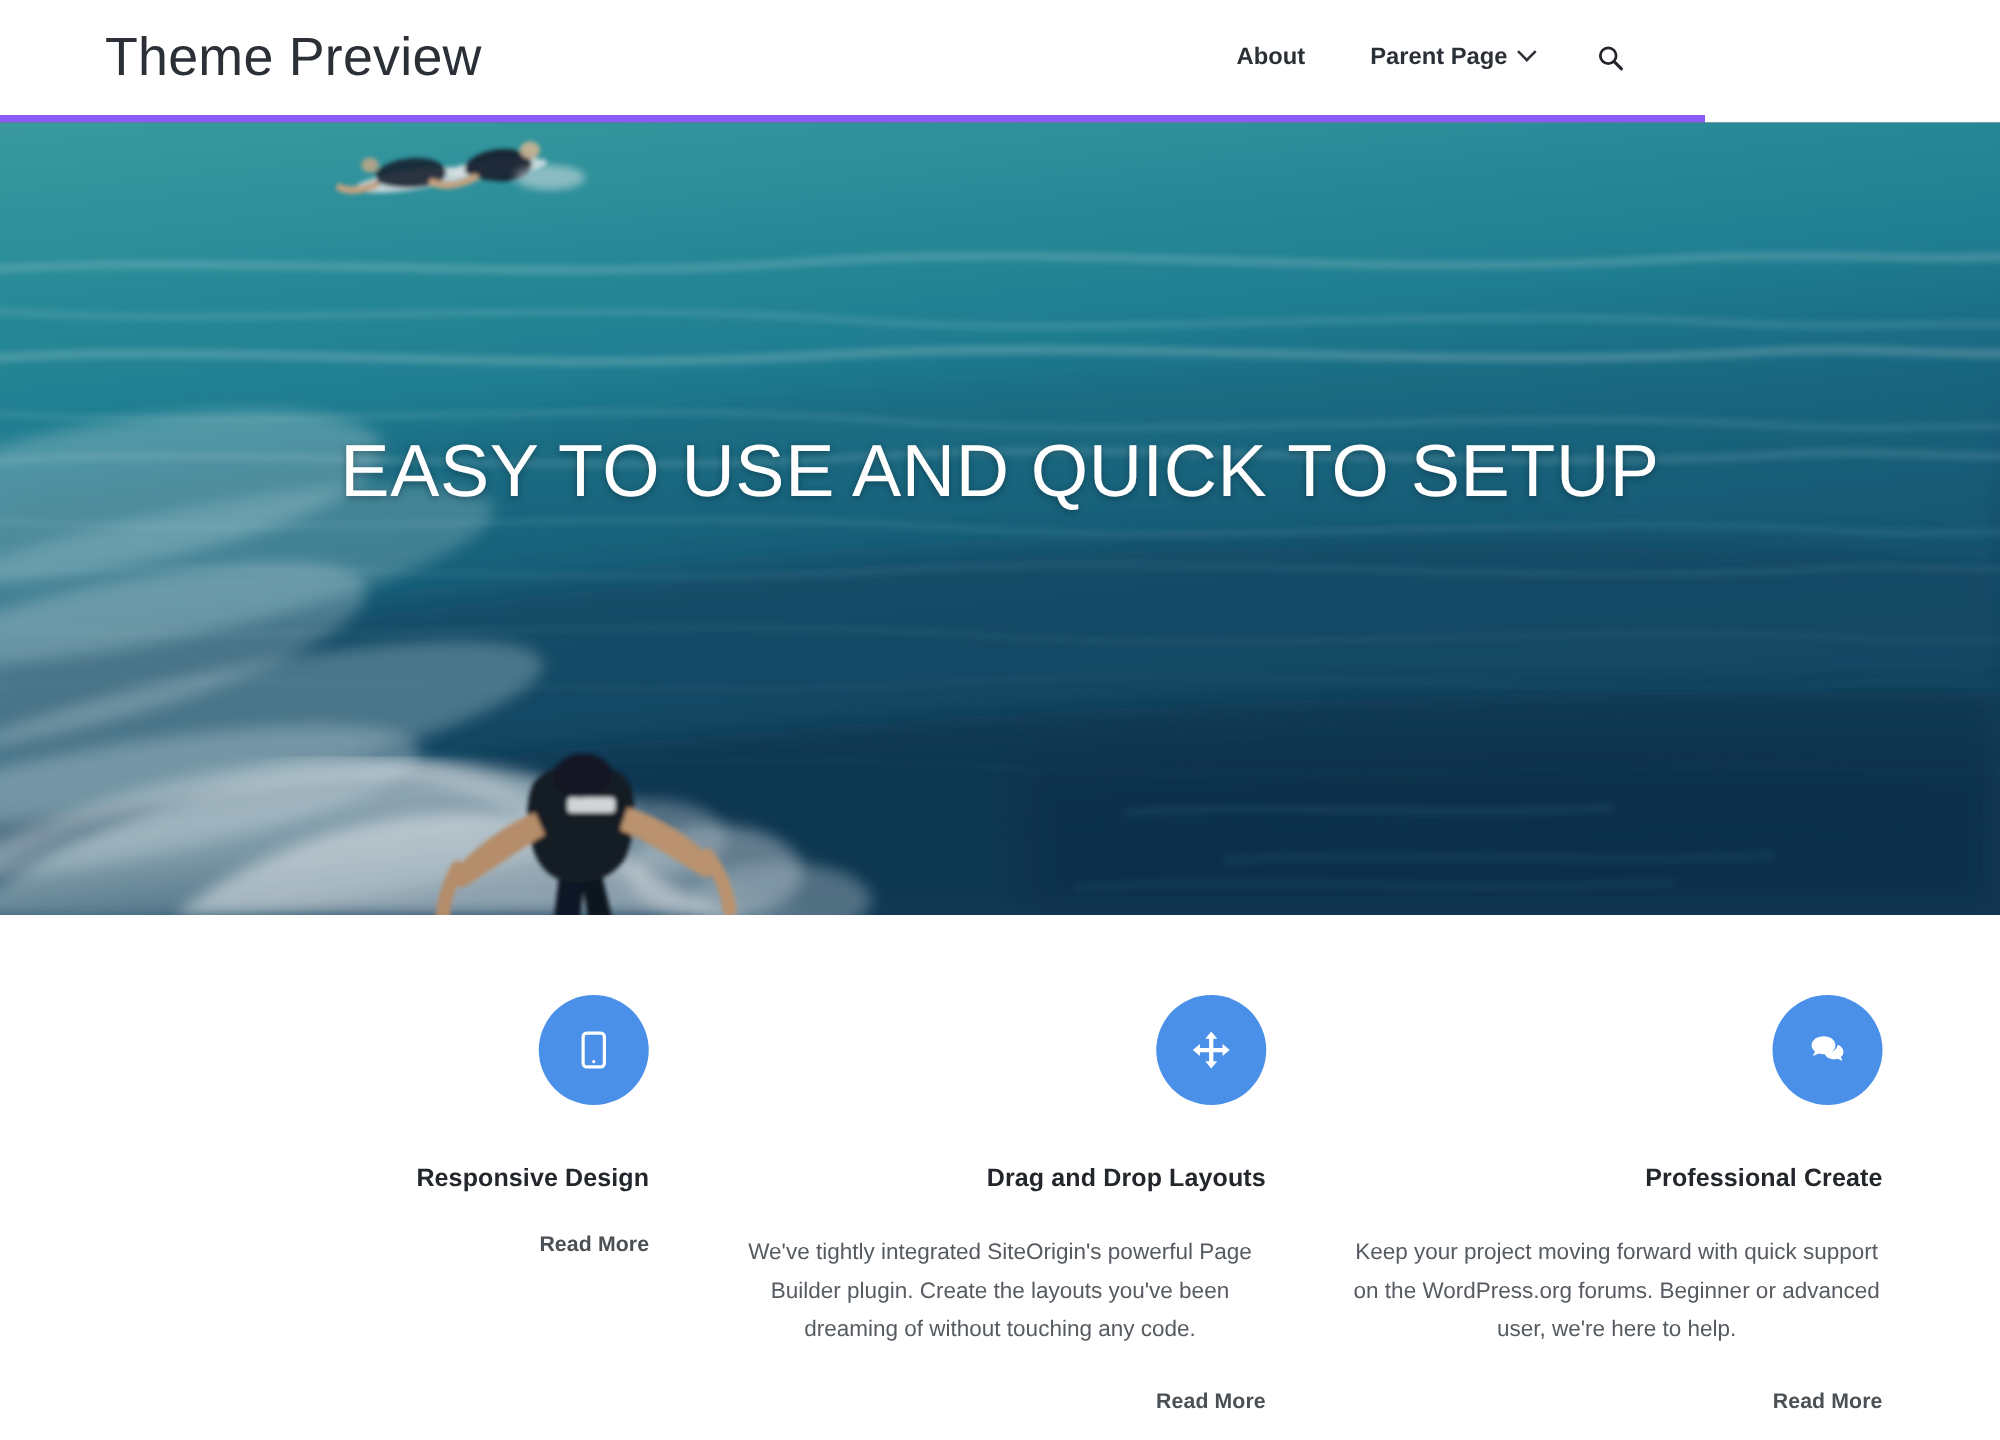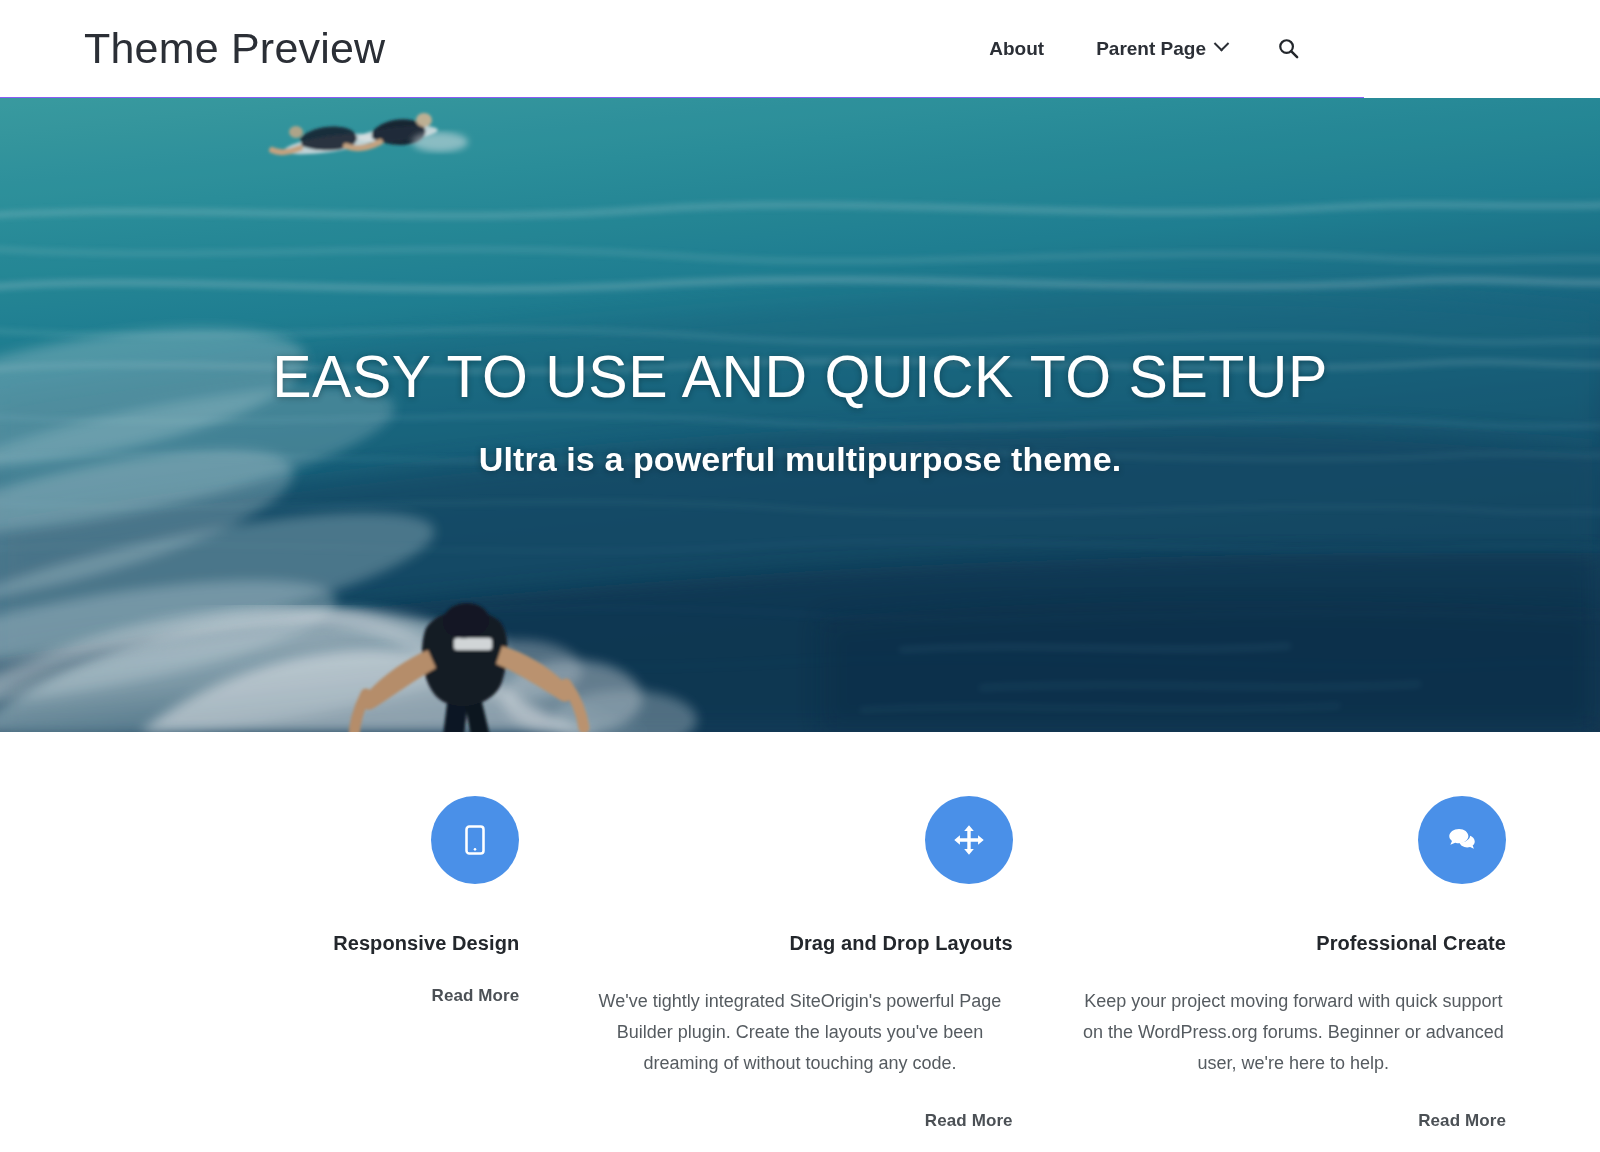--- a/index.html
+++ b/index.html
@@ -9,21 +9,21 @@
     font-family:"Liberation Sans", sans-serif;
     overflow:hidden;
   }
 
   
   .site-header{
     position:relative;
     width:1364px; height:98px;
     background:#ffffff;
     display:flex; align-items:center;
-    border-bottom:1px solid #8b5cf6;
+    border-bottom:6px solid #8b5cf6;
   }
   .site-title{
     margin-left:84px;
     font-size:43px;
     font-weight:300;
     color:#2b2f36;
     letter-spacing:0.2px;
     line-height:1;
   }
   .main-nav{
@@ -276,21 +276,20 @@
       <path d="M900,552 C1020,544 1160,556 1290,548" stroke="#6fa8bd" stroke-width="3" fill="none"></path>
       <path d="M980,590 C1120,582 1280,594 1420,586" stroke="#5d97ad" stroke-width="3" fill="none"></path>
       <path d="M860,612 C1000,604 1180,616 1340,608" stroke="#4d8498" stroke-width="3" fill="none"></path>
     </g>
 
     <rect width="1600" height="634" fill="#0b2236" opacity="0.10"></rect>
   </svg>
 
   <div class="hero-content">
     <h1 class="hero-title">EASY TO USE AND QUICK TO SETUP</h1>
-    <p class="hero-sub">Ultra is a powerful multipurpose theme.</p>
   </div>
 </section>
 
 <section class="features">
 
   <div class="feature">
     <div class="feature-icon">
       <svg width="34" height="34" viewBox="0 0 24 24">
         <rect x="6" y="2.5" width="12" height="19" rx="2" fill="none" stroke="#ffffff" stroke-width="1.8"></rect>
         <circle cx="12" cy="18.6" r="0.9" fill="#ffffff"></circle>

